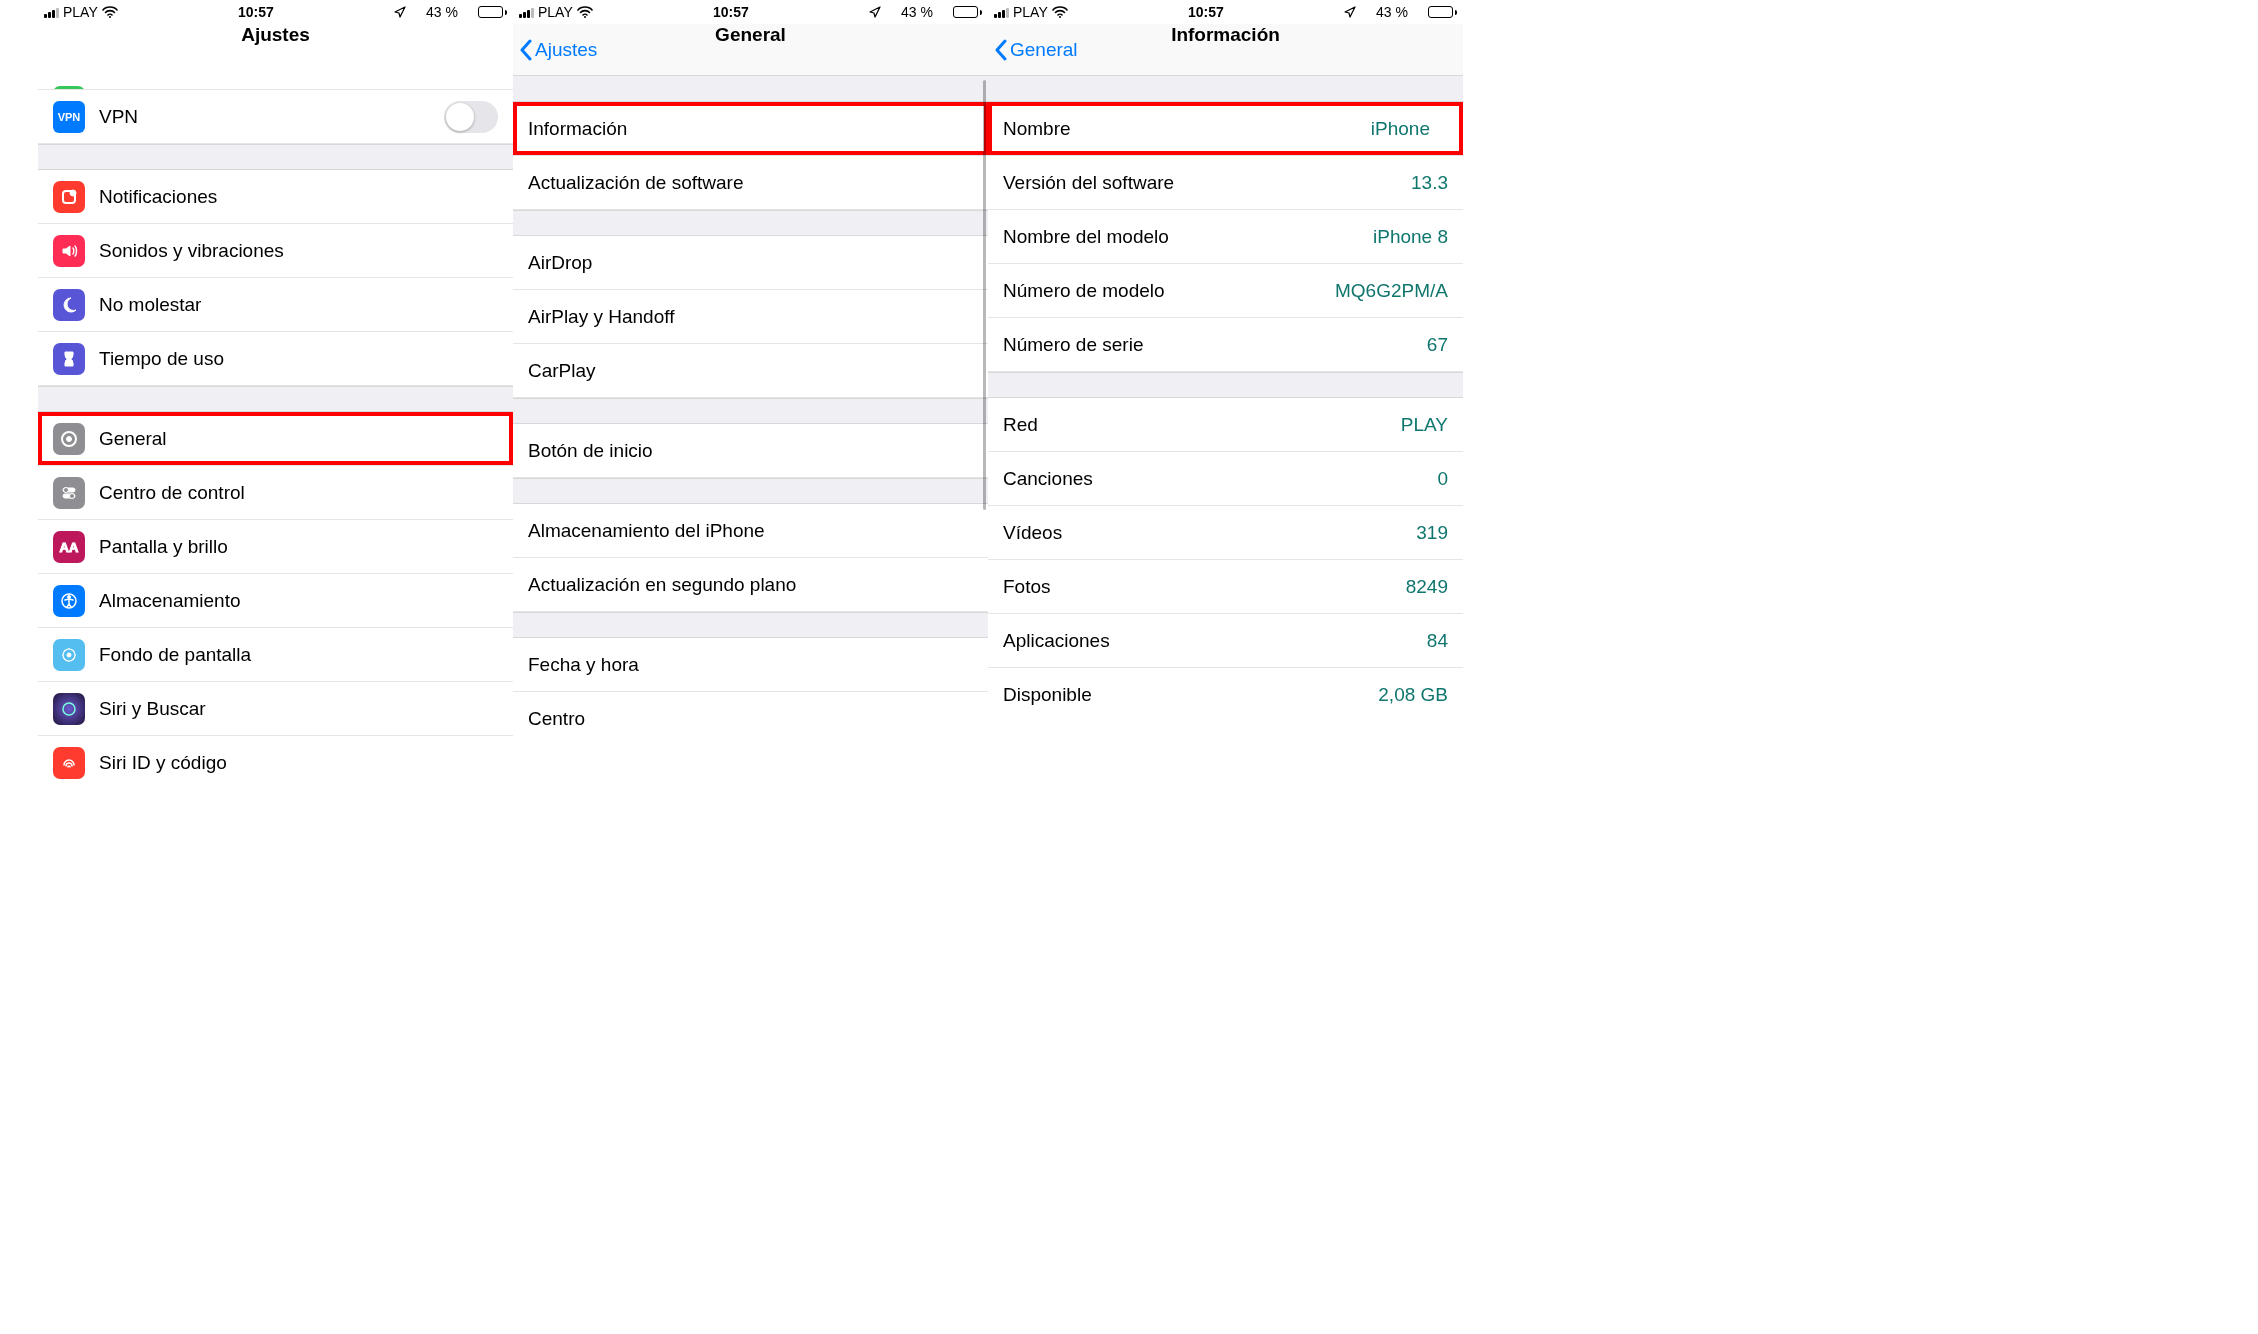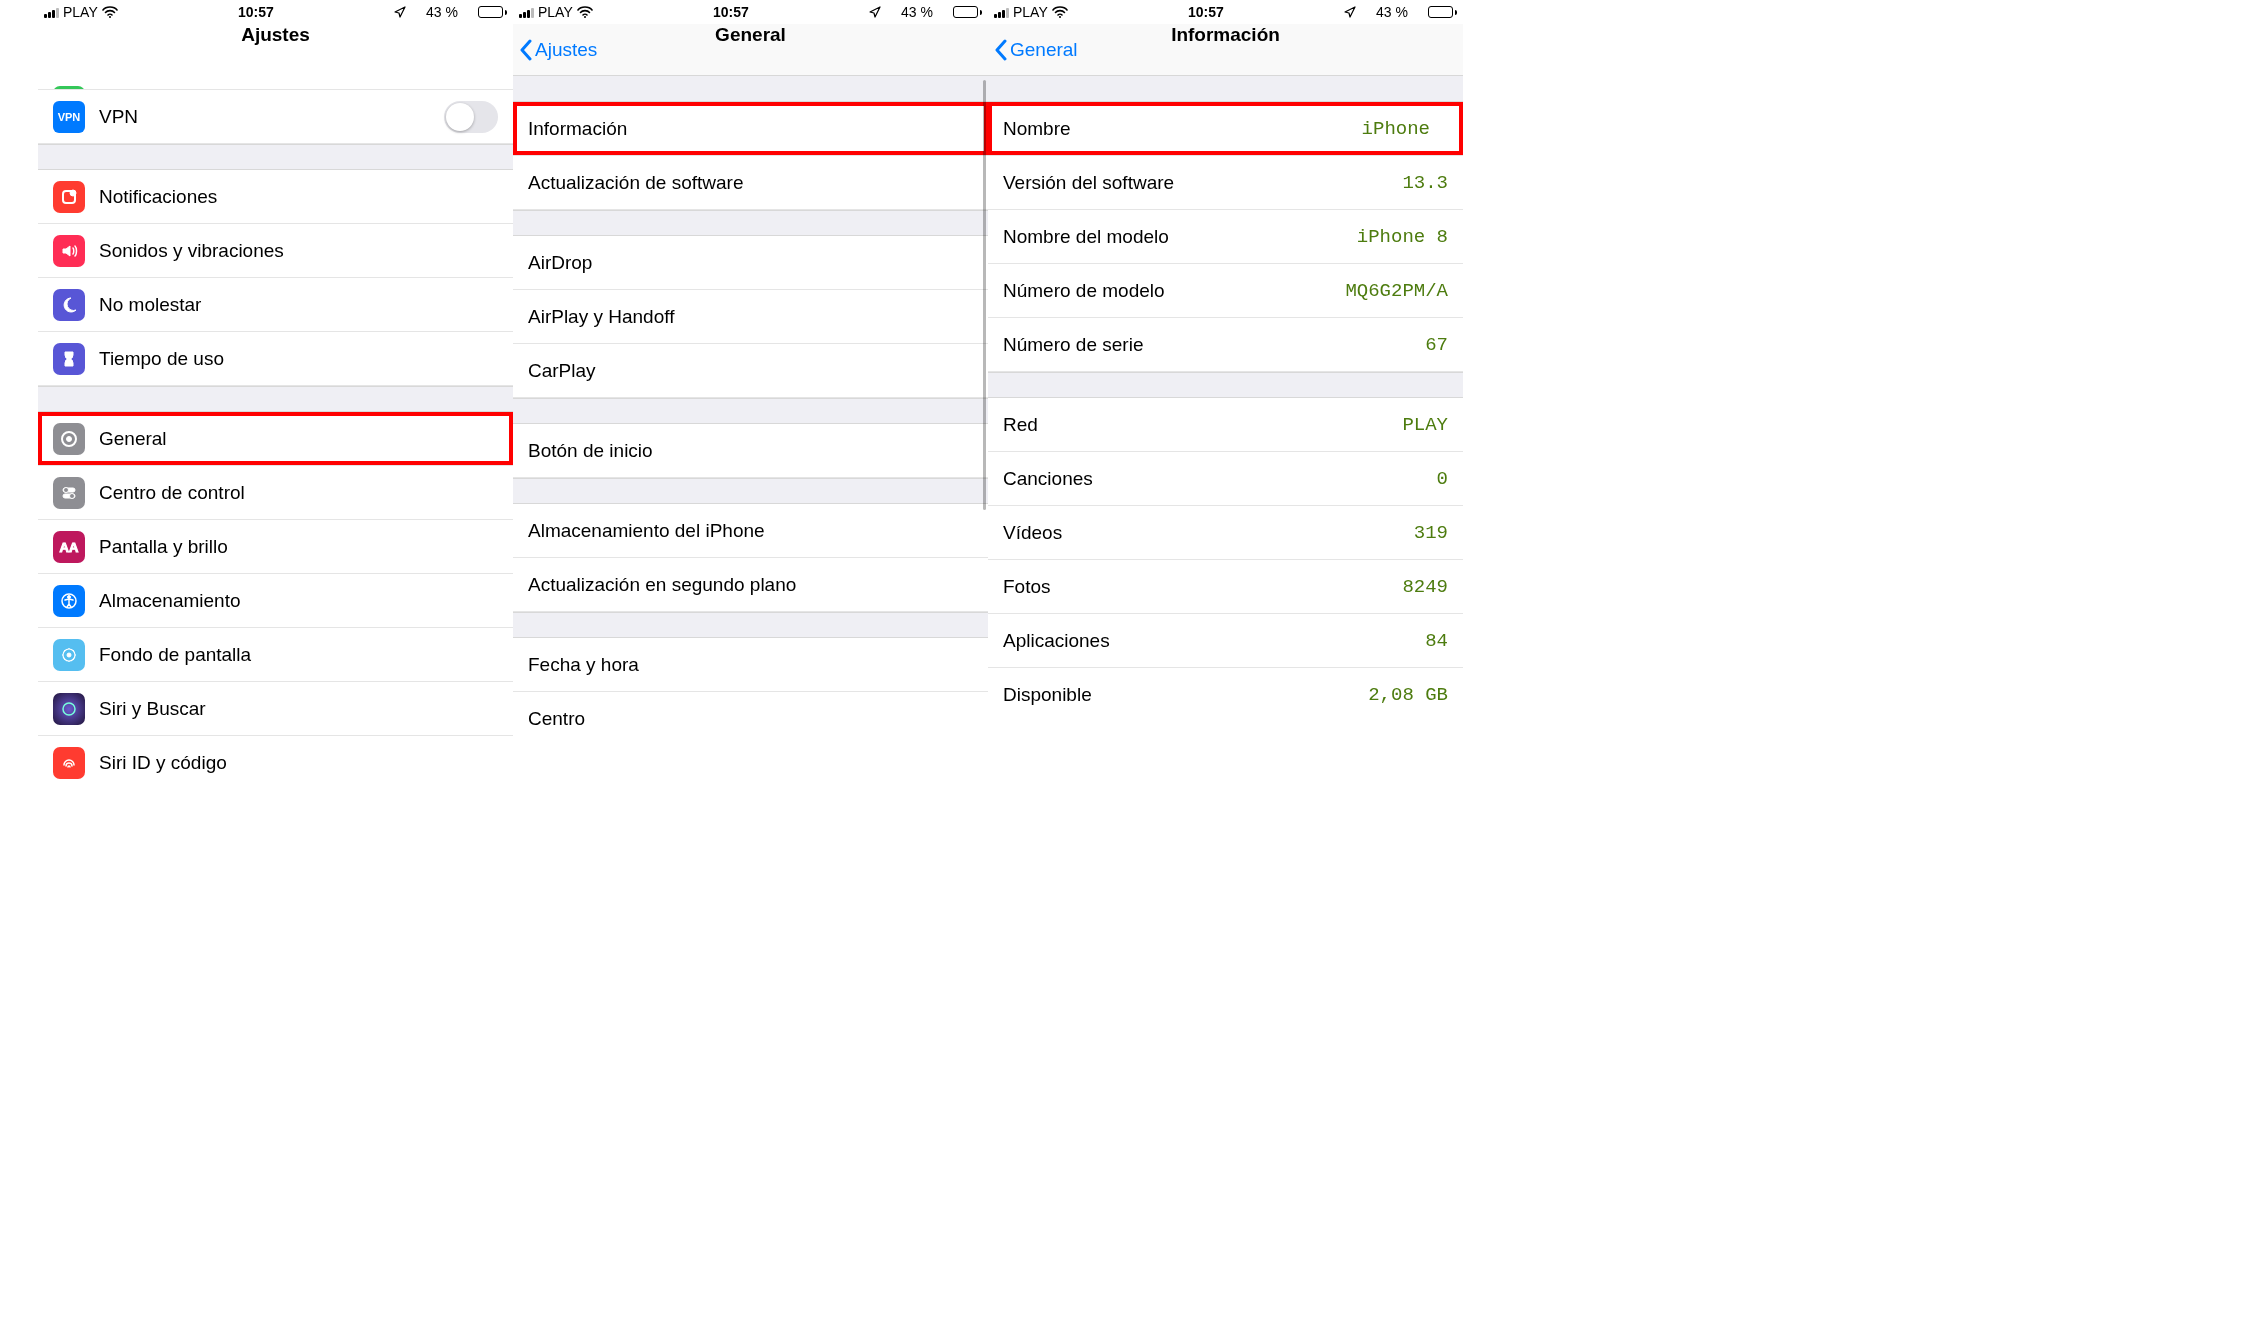--- a/index.html
+++ b/index.html
@@ -44,21 +44,21 @@
   .group-gap { height:26px; background:#efeff4; border-top:1px solid #d8d8d8; border-bottom:1px solid #d8d8d8;}
   .group-gap.first { border-top:none; }
   .cell { display:flex; align-items:center; height:54px; background:#fff; padding:0 15px;
           border-bottom:1px solid #e5e5e5; }
   .cell:last-child { border-bottom:none; }
   .cell.with-icon .lbl-wrap { margin-left:14px; }
   .cell .icon { width:32px; height:32px; border-radius:7px; flex:none; display:flex;
                 align-items:center; justify-content:center; }
   .cell .lbl-wrap { flex:1; display:flex; align-items:center; justify-content:space-between; }
   .cell .label { font-size:19px; color:#000; }
-  .cell .value { font-size:19px; color:#4d7c0f;font-family:Liberation Mono, monospace; }
+  .cell .value { font-size:19px; color:#0f766e; }
   .cell .chev-r { width:10px; height:16px; flex:none; margin-left:8px; }
 
   
   .toggle { width:54px; height:32px; border-radius:16px; background:#e5e5ea; position:relative; flex:none;}
   .toggle .knob { position:absolute; top:2px; left:2px; width:28px; height:28px; border-radius:50%;
                   background:#fff; box-shadow:0 1px 3px rgba(0,0,0,0.3); }
 
   .highlight { box-shadow: inset 0 0 0 4px #f00; }
 
   

